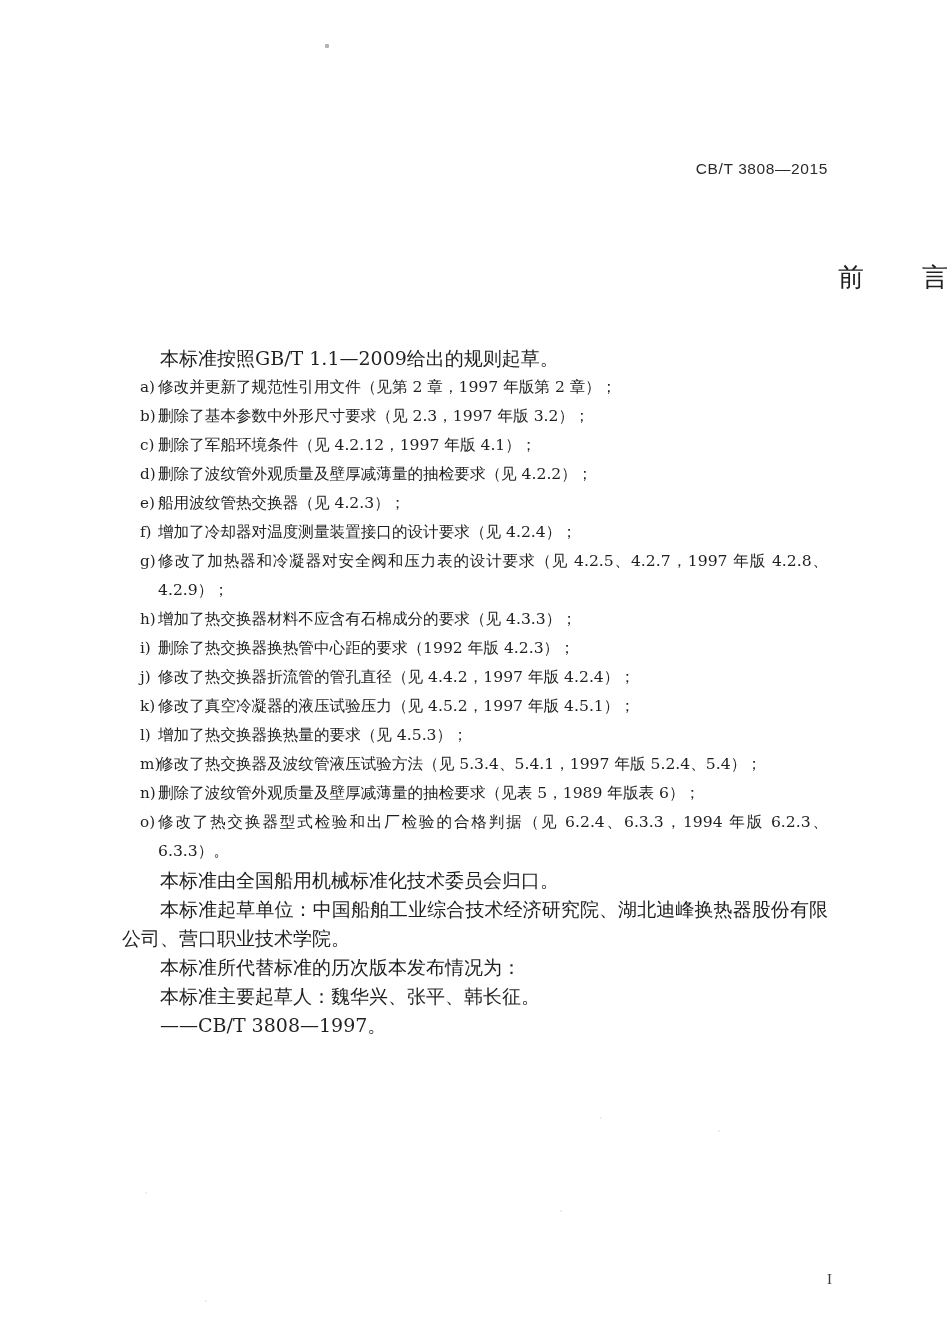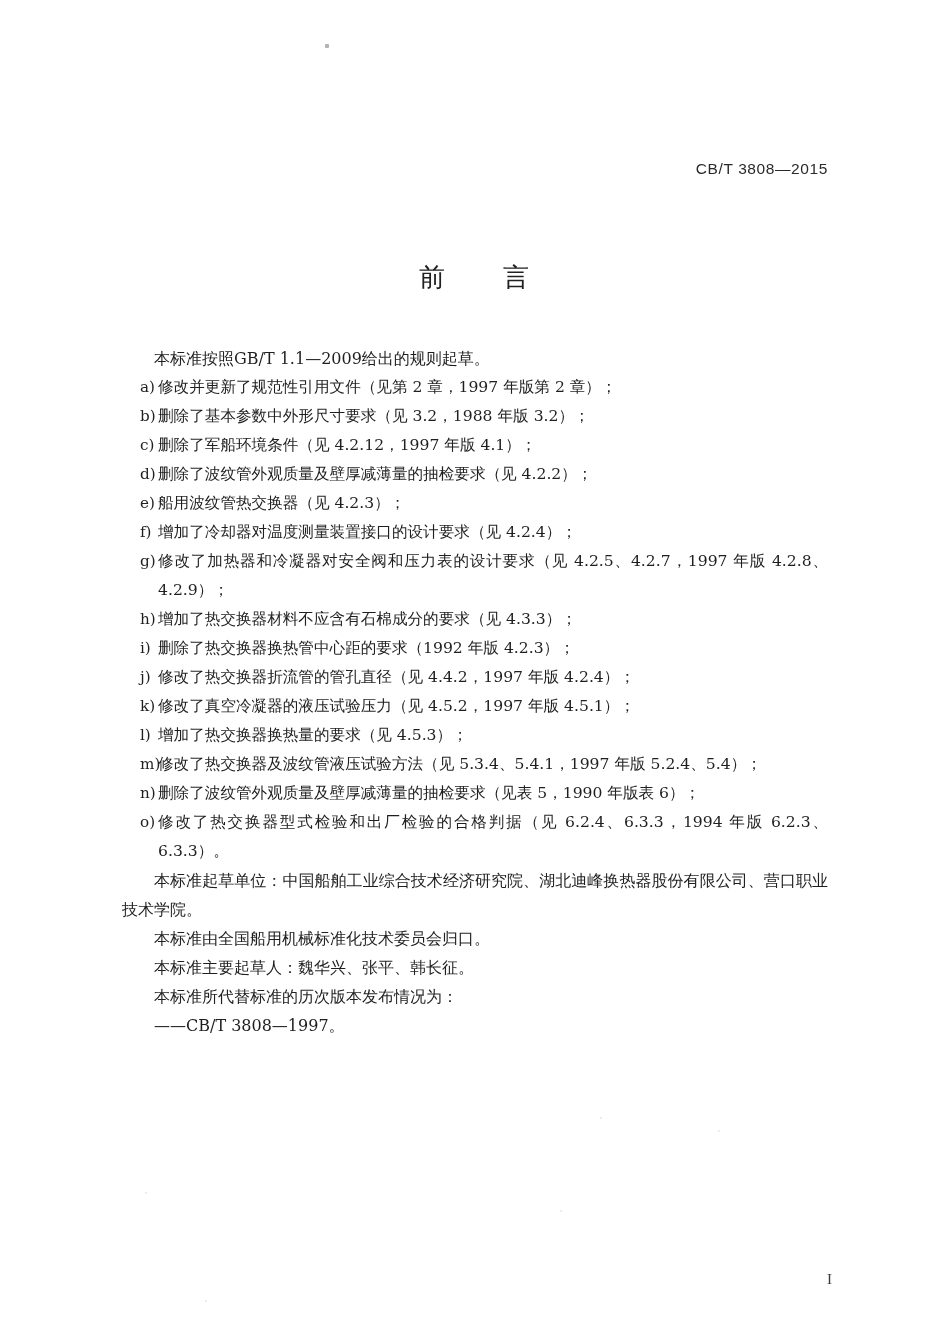--- a/index.html
+++ b/index.html
@@ -41,38 +41,38 @@
     color: #2a2a2a;
     white-space: pre;
   }
 
   
   .doc-title {
     position: absolute;
     left: 0;
     right: 0;
     top: 228px;
-    text-align: center;
+    text-align: right;
     font-size: 26px;
     letter-spacing: 2px;
     color: #202020;
     font-weight: 500;
     white-space: pre;
   }
 
   
   .body-block {
     position: absolute;
     left: 122px;
     top: 312px;
     width: 706px;
   }
 
   .para {
-    font-size: 16px;
+    font-size: 19px;
     line-height: 29px;
     text-indent: 2em;
     margin: 0;
     text-align: justify;
     color: #1f1f1f;
   }
 
   
   .list {
     margin: 0;
@@ -143,21 +143,21 @@
     <p class="para">本标准按照GB/T 1.1—2009给出的规则起草。</p>
 
 
     <ul class="list" id="changes-list">
         <li class="list-item">
           <span class="marker">a)</span>
           <span class="item-text">修改并更新了规范性引用文件（见第 2 章，1997 年版第 2 章）；</span>
         </li>
         <li class="list-item">
           <span class="marker">b)</span>
-          <span class="item-text">删除了基本参数中外形尺寸要求（见 3.2，1988 年版 3.2）；</span>
+          <span class="item-text">删除了基本参数中外形尺寸要求（见 2.3，1997 年版 3.2）；</span>
         </li>
         <li class="list-item">
           <span class="marker">c)</span>
           <span class="item-text">删除了军船环境条件（见 4.2.12，1997 年版 4.1）；</span>
         </li>
         <li class="list-item">
           <span class="marker">d)</span>
           <span class="item-text">删除了波纹管外观质量及壁厚减薄量的抽检要求（见 4.2.2）；</span>
         </li>
         <li class="list-item">
@@ -191,36 +191,36 @@
         <li class="list-item">
           <span class="marker">l)</span>
           <span class="item-text">增加了热交换器换热量的要求（见 4.5.3）；</span>
         </li>
         <li class="list-item">
           <span class="marker">m)</span>
           <span class="item-text">修改了热交换器及波纹管液压试验方法（见 5.3.4、5.4.1，1997 年版 5.2.4、5.4）；</span>
         </li>
         <li class="list-item">
           <span class="marker">n)</span>
-          <span class="item-text">删除了波纹管外观质量及壁厚减薄量的抽检要求（见表 5，1990 年版表 6）；</span>
+          <span class="item-text">删除了波纹管外观质量及壁厚减薄量的抽检要求（见表 5，1989 年版表 6）；</span>
         </li>
         <li class="list-item">
           <span class="marker">o)</span>
           <span class="item-text">修改了热交换器型式检验和出厂检验的合格判据（见 6.2.4、6.3.3，1994 年版 6.2.3、6.3.3）。</span>
         </li>
       </ul>
 
     <div class="tail">
+      <p class="para">本标准由全国船用机械标准化技术委员会归口。</p>
+
       <p class="para">本标准起草单位：中国船舶工业综合技术经济研究院、湖北迪峰换热器股份有限公司、营口职业技术学院。</p>
 
-      <p class="para">本标准由全国船用机械标准化技术委员会归口。</p>
+      <p class="para">本标准所代替标准的历次版本发布情况为：</p>
 
       <p class="para">本标准主要起草人：魏华兴、张平、韩长征。</p>
-
-      <p class="para">本标准所代替标准的历次版本发布情况为：</p>
 
       <p class="para">——CB/T 3808—1997。</p>
     </div>
   </div>
 
   <div class="page-number">I</div>
 
 </div>
 
 </body></html>

